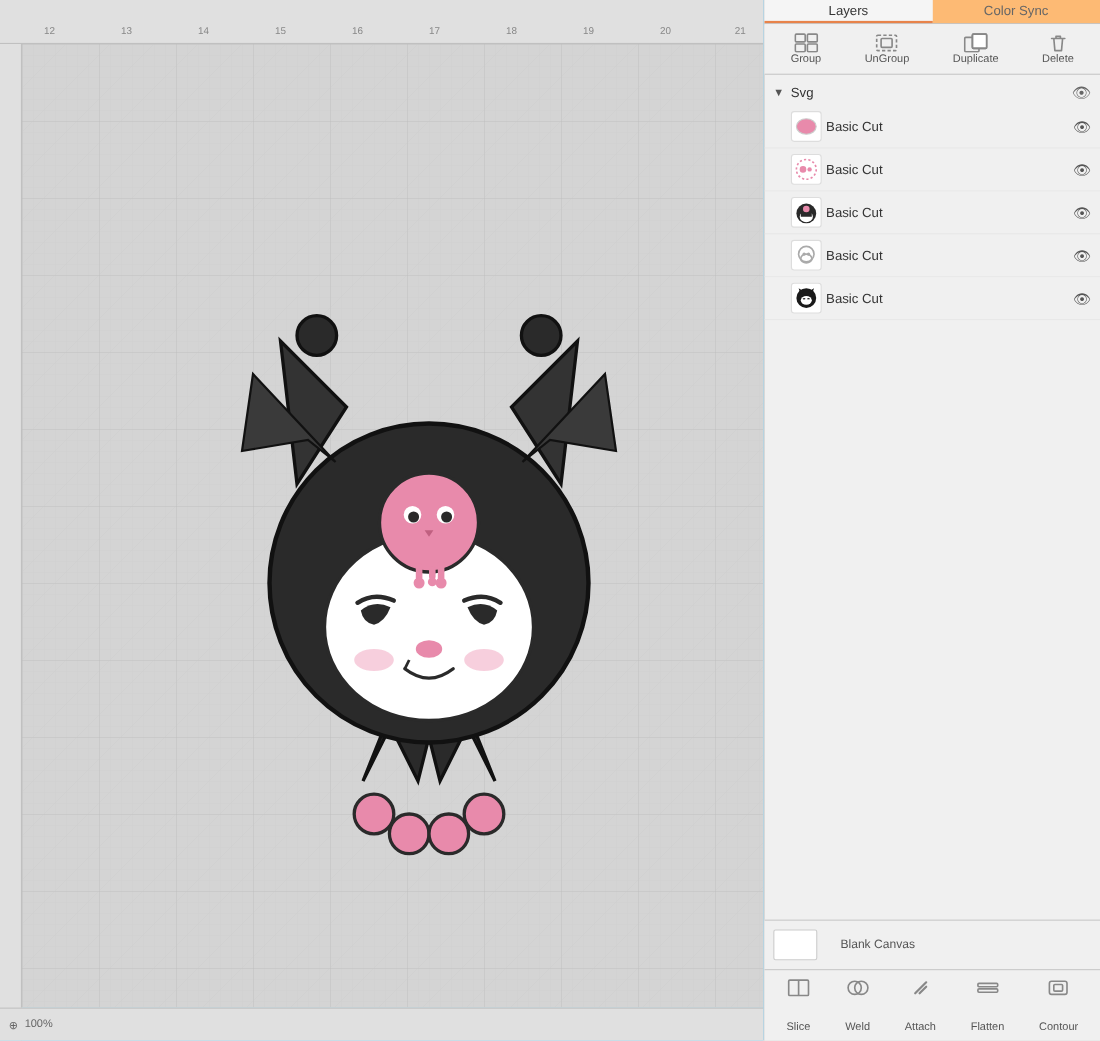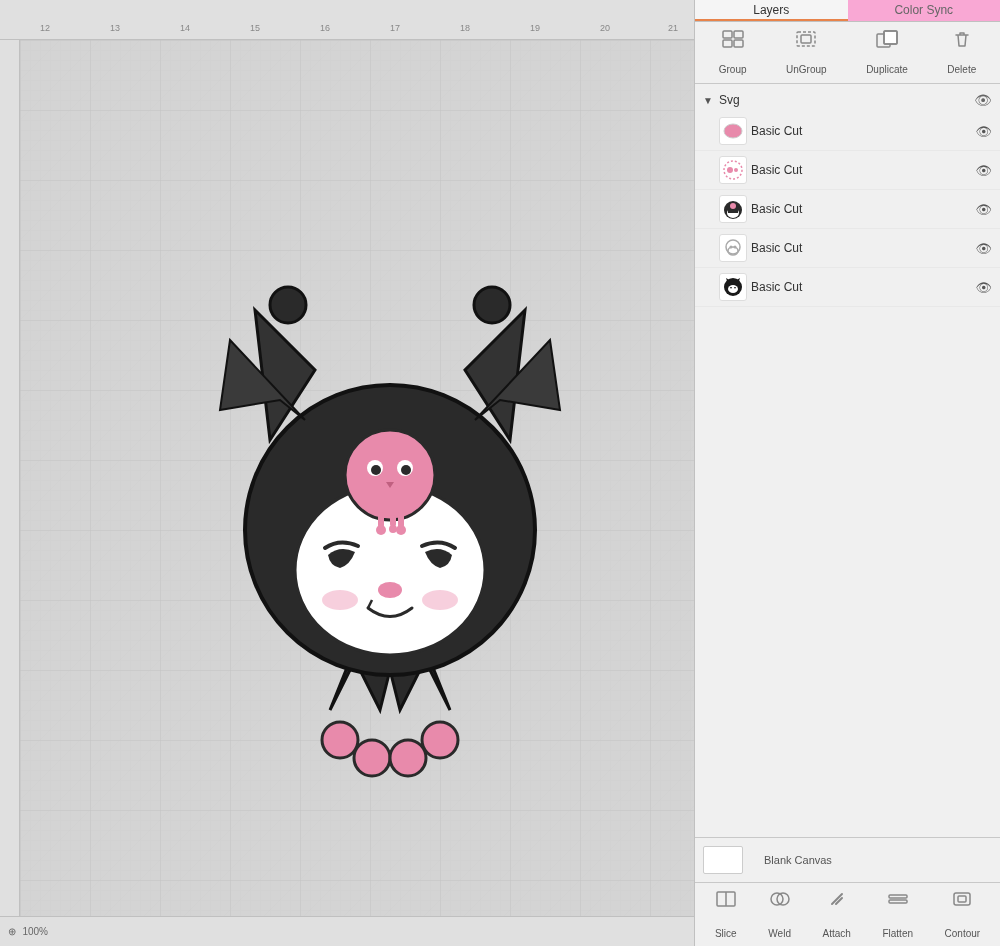--- a/index.html
+++ b/index.html
@@ -20,25 +20,25 @@
     
     .bottom-bar { position: absolute; bottom: 0; left: 0; right: 0; height: 30px; background: #e0e0e0; border-top: 1px solid #c0c0c0; display: flex; align-items: center; padding: 0 8px; gap: 6px; font-size: 11px; color: #555; }
 
     
     .right-panel { width: 306px; background: #f0f0f0; display: flex; flex-direction: column; border-left: 1px solid #c0c0c0; }
 
     
     .panel-tabs { display: flex; height: 22px; border-bottom: 1px solid #c0c0c0; }
     .panel-tab { flex: 1; display: flex; align-items: center; justify-content: center; font-size: 12px; cursor: pointer; border-bottom: 2px solid transparent; }
     .panel-tab.active { border-bottom-color: #e8834a; color: #333; background: #f5f5f5; }
-    .panel-tab.inactive { color: #666; background: #f9a8d4; }
+    .panel-tab.inactive { color: #666; background: #fdba74; }
 
     
     .panel-toolbar { display: flex; align-items: center; justify-content: space-around; padding: 6px 4px; border-bottom: 1px solid #c8c8c8; background: #f0f0f0; }
-    .toolbar-btn { display: flex; flex-direction: column; align-items: center; gap: 16px; cursor: pointer; padding: 2px 6px; border-radius: 3px; }
+    .toolbar-btn { display: flex; flex-direction: column; align-items: center; gap: 0; cursor: pointer; padding: 2px 6px; border-radius: 3px; }
     .toolbar-icon { width: 24px; height: 18px; display: flex; align-items: center; justify-content: center; }
     .toolbar-label { font-size: 10px; color: #555; }
 
     
     .layer-tree { flex: 1; overflow-y: auto; padding: 4px 0; }
 
     
     .svg-parent { display: flex; align-items: center; padding: 4px 8px; gap: 4px; cursor: pointer; }
     .expand-arrow { font-size: 10px; color: #555; margin-right: 2px; }
     .svg-label { font-size: 12px; color: #333; flex: 1; font-weight: 500; }

